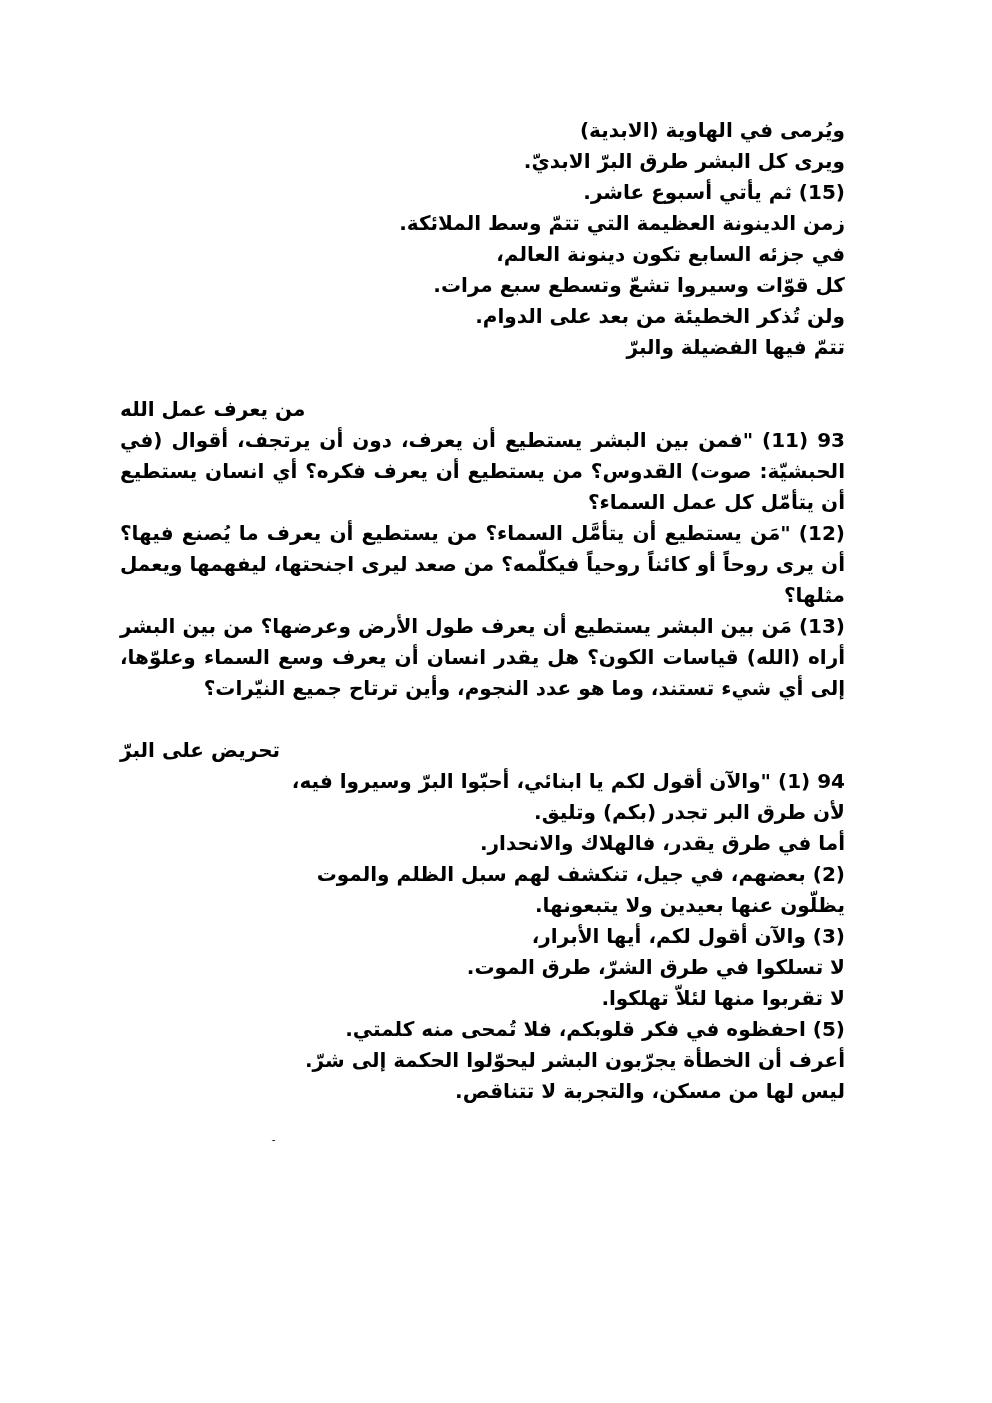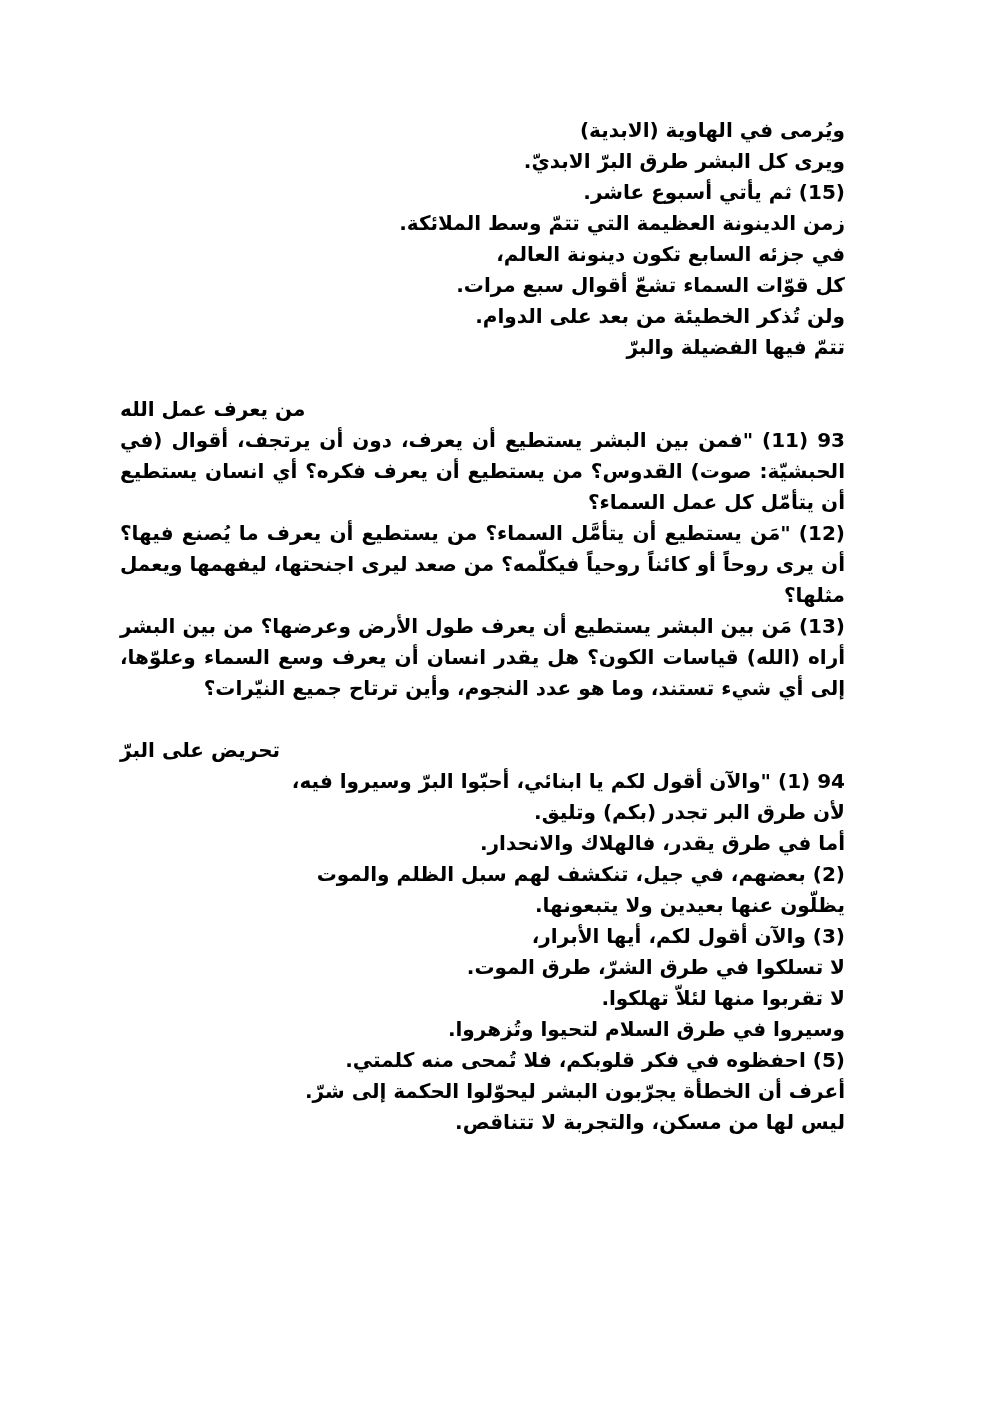--- a/index.html
+++ b/index.html
@@ -44,38 +44,37 @@
 <body>
 
 <div class="page">
   <div class="doc">
       <div class="verse-block">
         <div class="verse-line">ويُرمى في الهاوية (الابدية)</div>
         <div class="verse-line">ويرى كل البشر طرق البرّ الابديّ.</div>
         <div class="verse-line">(15) ثم يأتي أسبوع عاشر.</div>
         <div class="verse-line">زمن الدينونة العظيمة التي تتمّ وسط الملائكة.</div>
         <div class="verse-line">في جزئه السابع تكون دينونة العالم،</div>
-        <div class="verse-line">كل قوّات السماء تشعّ أقوال سبع مرات.</div>
+        <div class="verse-line">كل قوّات وسيروا تشعّ وتسطع سبع مرات.</div>
         <div class="verse-line">ولن تُذكر الخطيئة من بعد على الدوام.</div>
         <div class="verse-line">تتمّ فيها الفضيلة والبرّ</div>
       </div>
       <div class="heading">من يعرف عمل الله</div>
       <div class="paragraph">93 (11) "فمن بين البشر يستطيع أن يعرف، دون أن يرتجف، أقوال (في الحبشيّة: صوت) القدوس؟ من يستطيع أن يعرف فكره؟ أي انسان يستطيع أن يتأمّل كل عمل السماء؟</div>
       <div class="paragraph">(12) "مَن يستطيع أن يتأمَّل السماء؟ من يستطيع أن يعرف ما يُصنع فيها؟ أن يرى روحاً أو كائناً روحياً فيكلّمه؟ من صعد ليرى اجنحتها، ليفهمها ويعمل مثلها؟</div>
       <div class="paragraph">(13) مَن بين البشر يستطيع أن يعرف طول الأرض وعرضها؟ من بين البشر أراه (الله) قياسات الكون؟ هل يقدر انسان أن يعرف وسع السماء وعلوّها، إلى أي شيء تستند، وما هو عدد النجوم، وأين ترتاح جميع النيّرات؟</div>
       <div class="heading">تحريض على البرّ</div>
       <div class="verse-block">
         <div class="verse-line">94 (1) "والآن أقول لكم يا ابنائي، أحبّوا البرّ وسيروا فيه،</div>
         <div class="verse-line">لأن طرق البر تجدر (بكم) وتليق.</div>
         <div class="verse-line">أما في طرق يقدر، فالهلاك والانحدار.</div>
         <div class="verse-line">(2) بعضهم، في جيل، تنكشف لهم سبل الظلم والموت</div>
         <div class="verse-line">يظلّون عنها بعيدين ولا يتبعونها.</div>
         <div class="verse-line">(3) والآن أقول لكم، أيها الأبرار،</div>
         <div class="verse-line">لا تسلكوا في طرق الشرّ، طرق الموت.</div>
         <div class="verse-line">لا تقربوا منها لئلاّ تهلكوا.</div>
-        <div class="verse-line">وسيروا في طرق السلام لتحيوا وتُزهروا.</div>
         <div class="verse-line">(5) احفظوه في فكر قلوبكم، فلا تُمحى منه كلمتي.</div>
         <div class="verse-line">أعرف أن الخطأة يجرّبون البشر ليحوّلوا الحكمة إلى شرّ.</div>
         <div class="verse-line">ليس لها من مسكن، والتجربة لا تتناقص.</div>
       </div>
       <div class="heading">ويل للخطأة وتعزية للابرار</div>
     </div>
 </div>
 
 </body></html>

